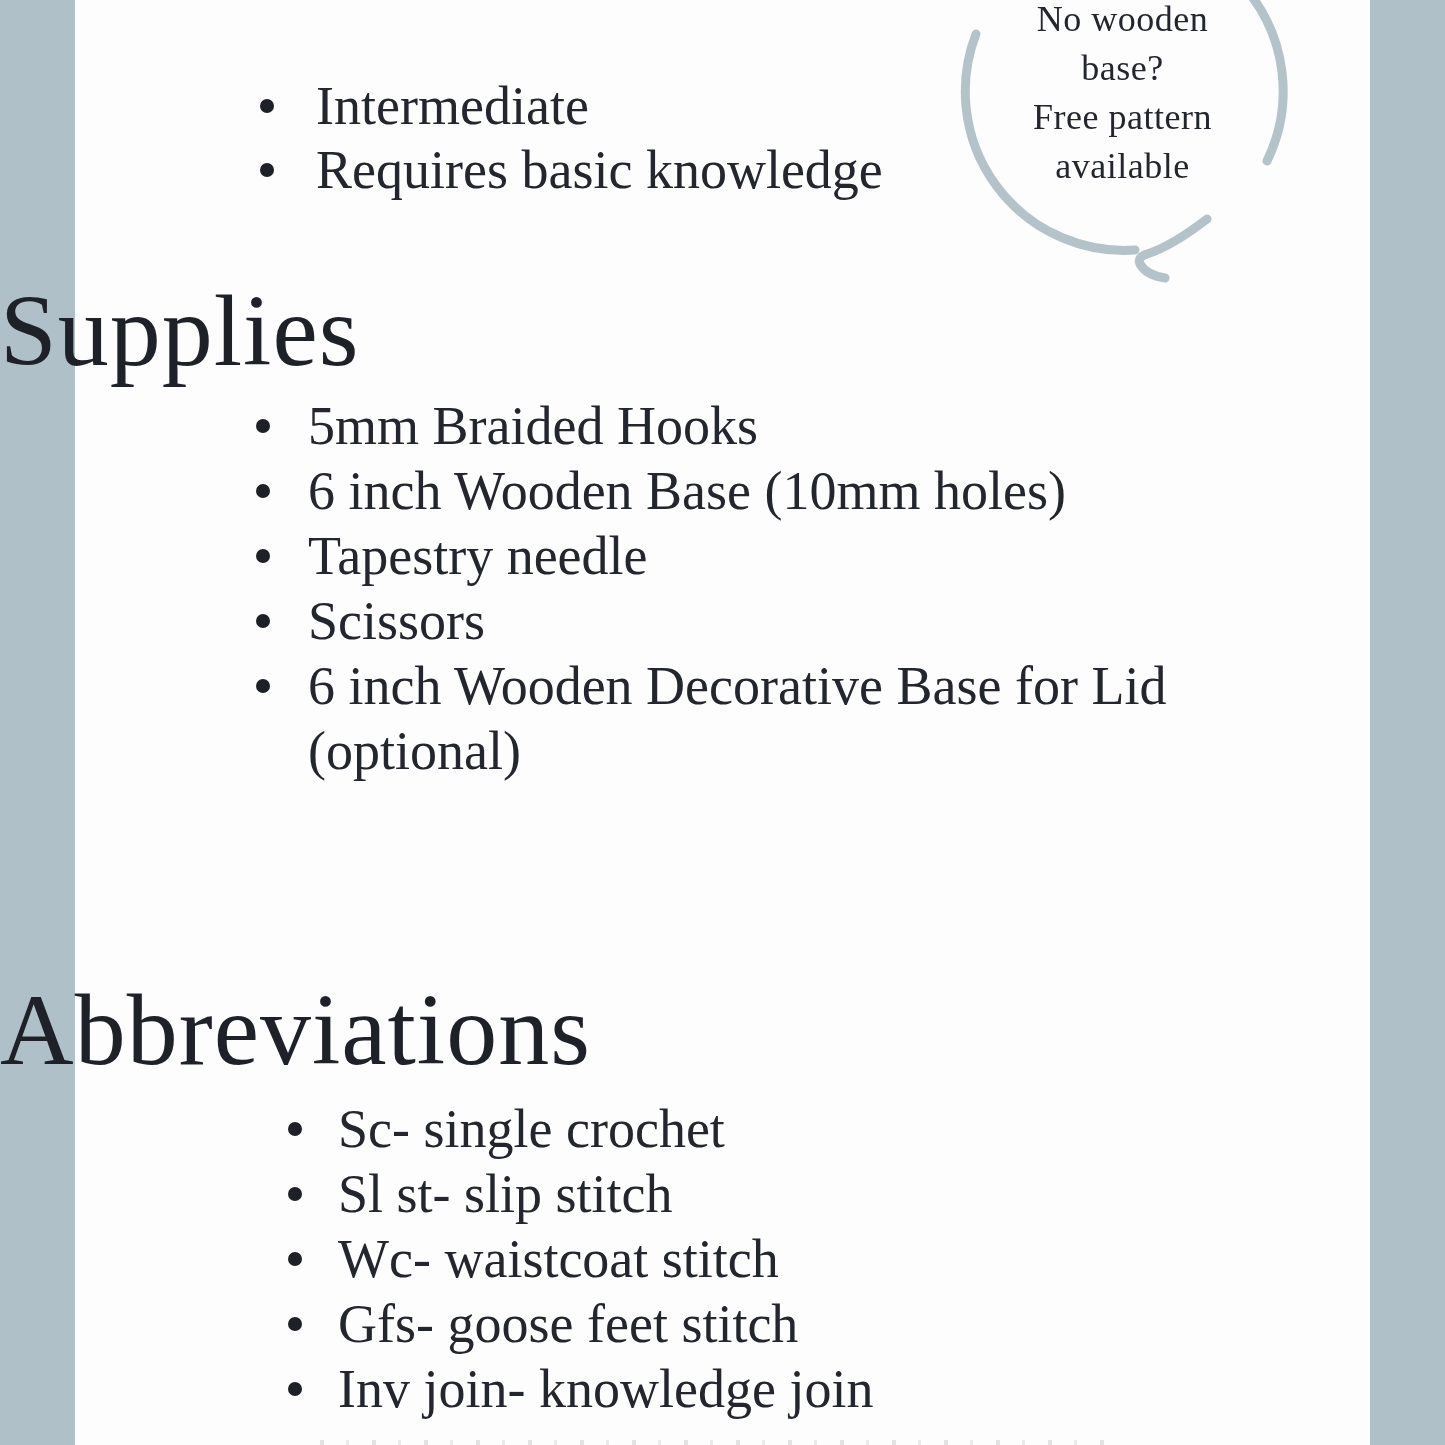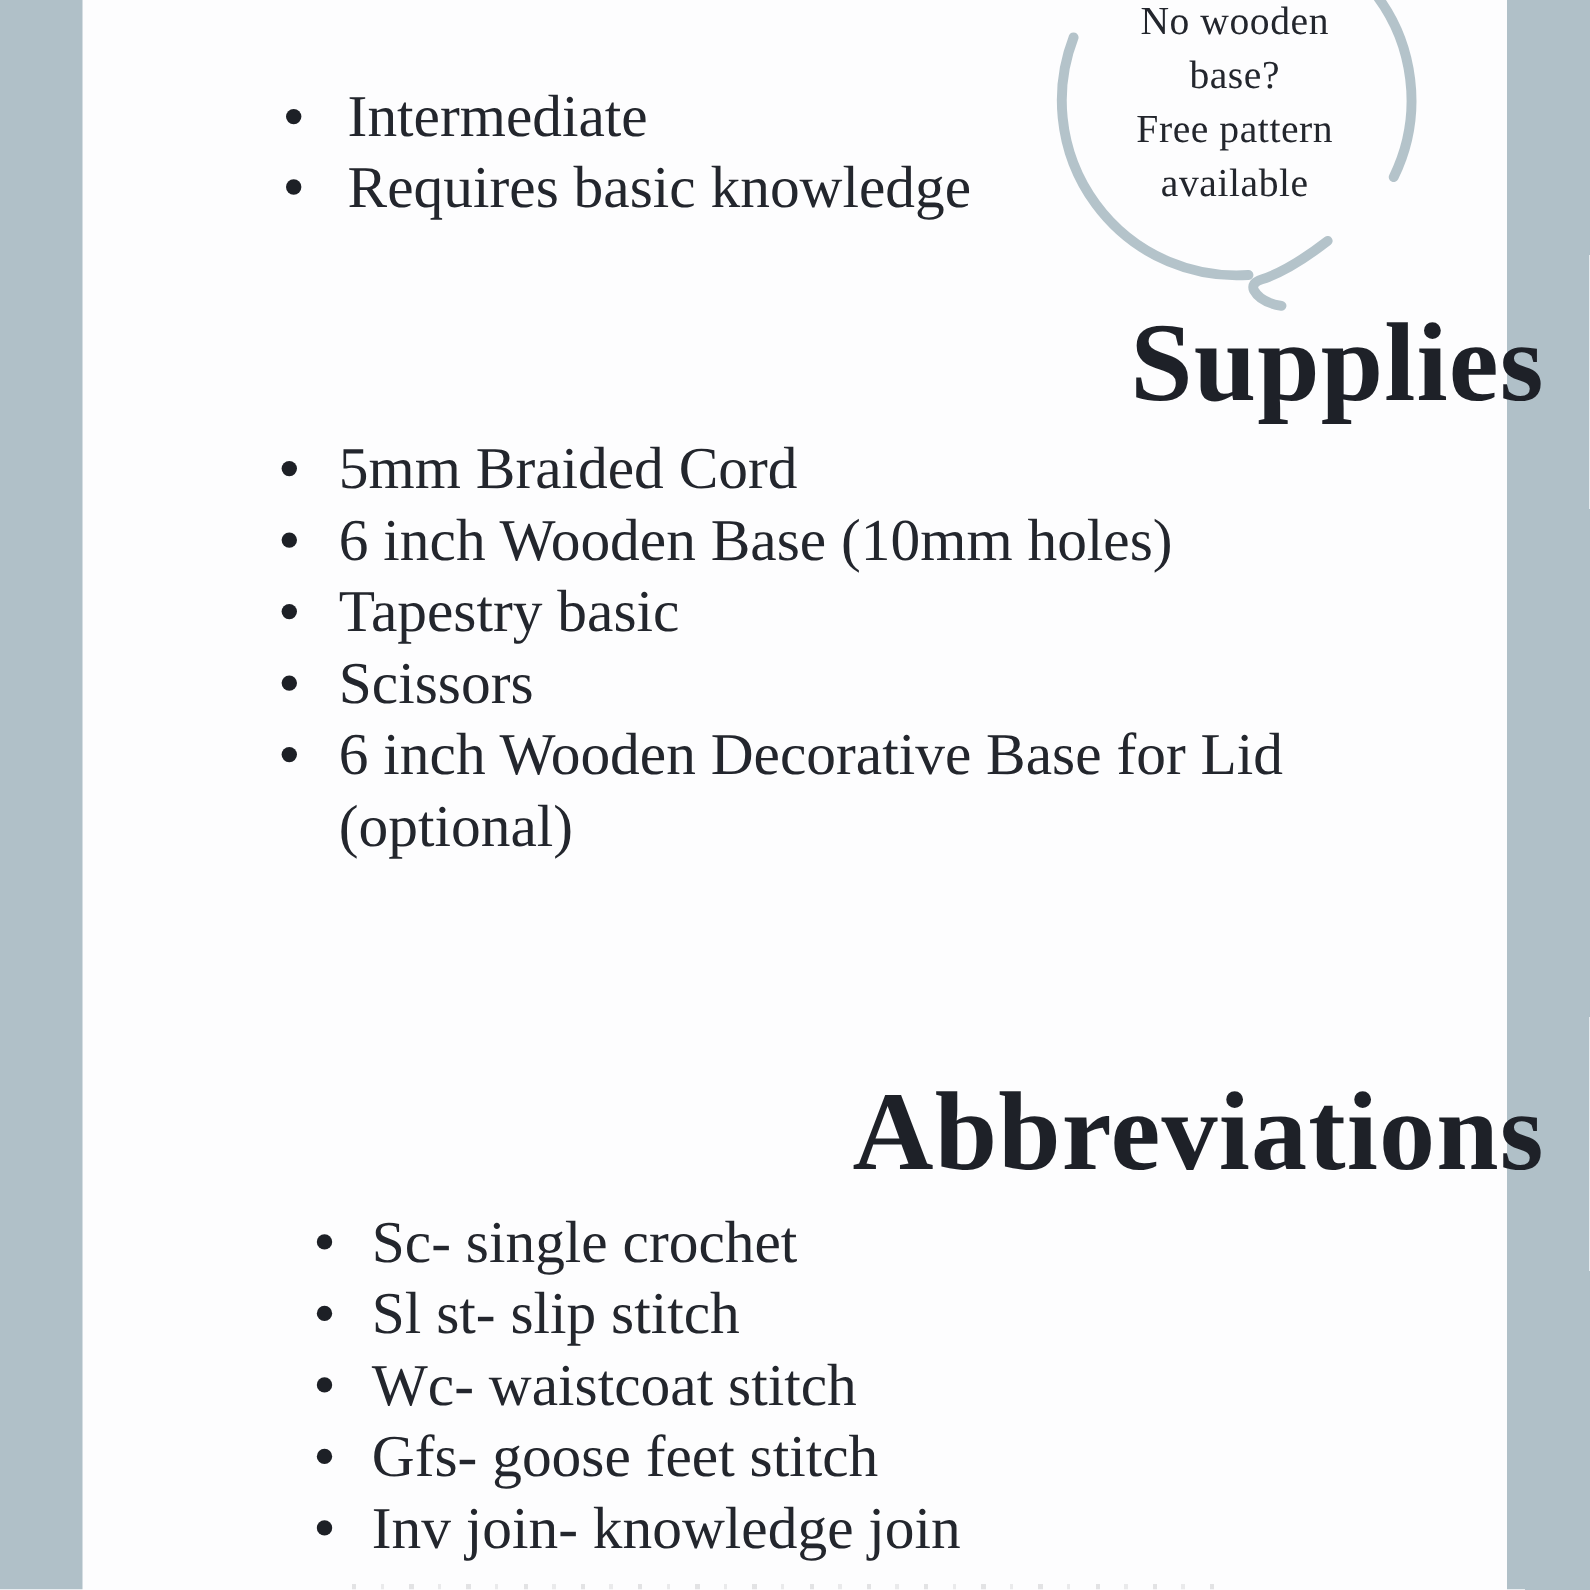--- a/index.html
+++ b/index.html
@@ -13,22 +13,22 @@
   }
   .side-bar{
     position:absolute;top:0;bottom:0;width:75px;
   }
   .side-bar.left{left:0;}
   .side-bar.right{right:0;}
 
   
   .heading{
     position:absolute;left:0;width:1404px;
-    text-align:right;
-    font-size:102px;line-height:1;font-weight:700;
+    text-align:left;
+    font-size:102px;line-height:1;font-weight:400;
     letter-spacing:1px;
     color:#1e2128;
   }
   .supplies-title{top:212px;}
   .abbr-title{top:911px;}
 
   
   .list{position:absolute;list-style:none;margin:0;padding:0;font-size:54px;}
   .list li{display:flex;align-items:flex-start;}
   .dot{
@@ -94,29 +94,29 @@
   <div>base?</div>
   <div>Free pattern</div>
   <div>available</div>
 </div>
 
 <h1 class="heading supplies-title">Supplies</h1>
 
 <ul class="list supplies-list">
   <li>
     <span class="dot"></span>
-    <span class="li-text">5mm Braided Cord</span>
+    <span class="li-text">5mm Braided Hooks</span>
   </li>
   <li>
     <span class="dot"></span>
     <span class="li-text">6 inch Wooden Base (10mm holes)</span>
   </li>
   <li>
     <span class="dot"></span>
-    <span class="li-text">Tapestry basic</span>
+    <span class="li-text">Tapestry needle</span>
   </li>
   <li>
     <span class="dot"></span>
     <span class="li-text">Scissors</span>
   </li>
   <li>
     <span class="dot"></span>
     <span class="li-text">6 inch Wooden Decorative Base for Lid (optional)</span>
   </li>
 </ul>

